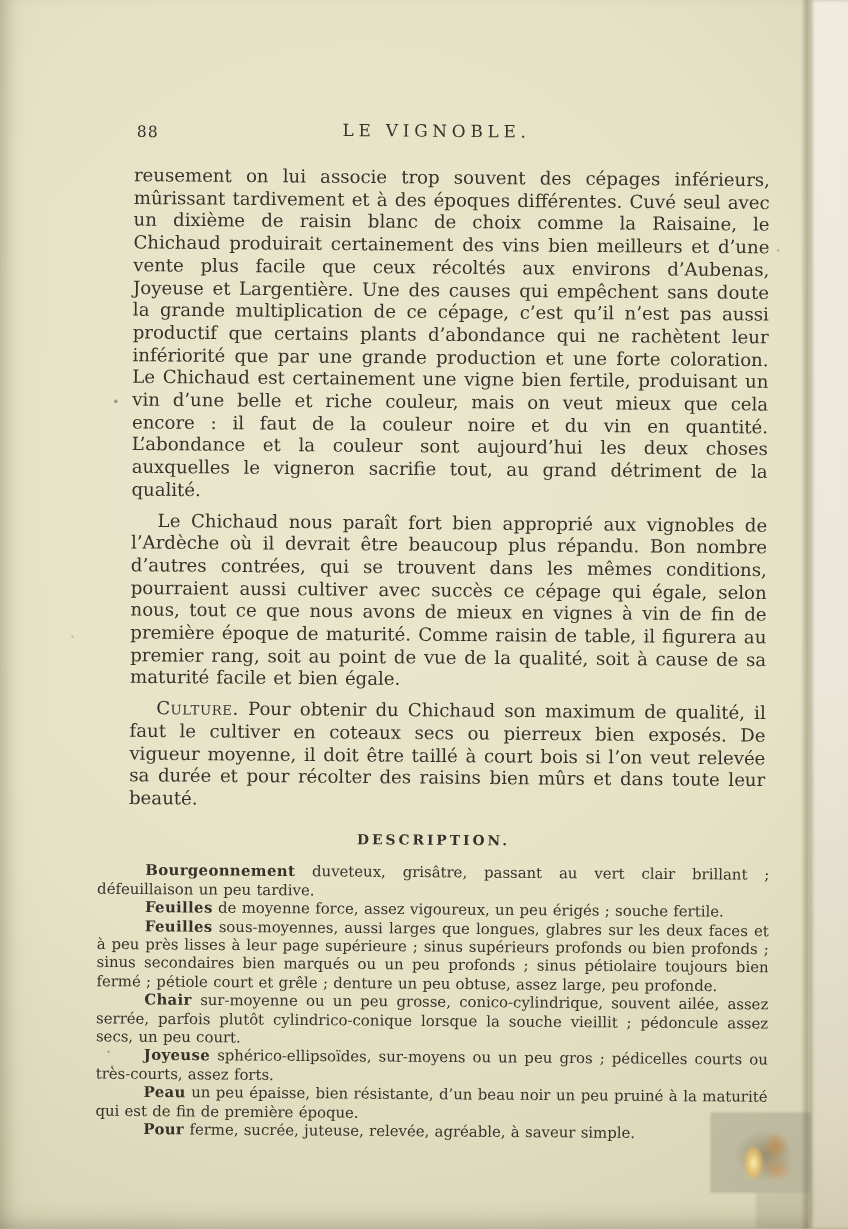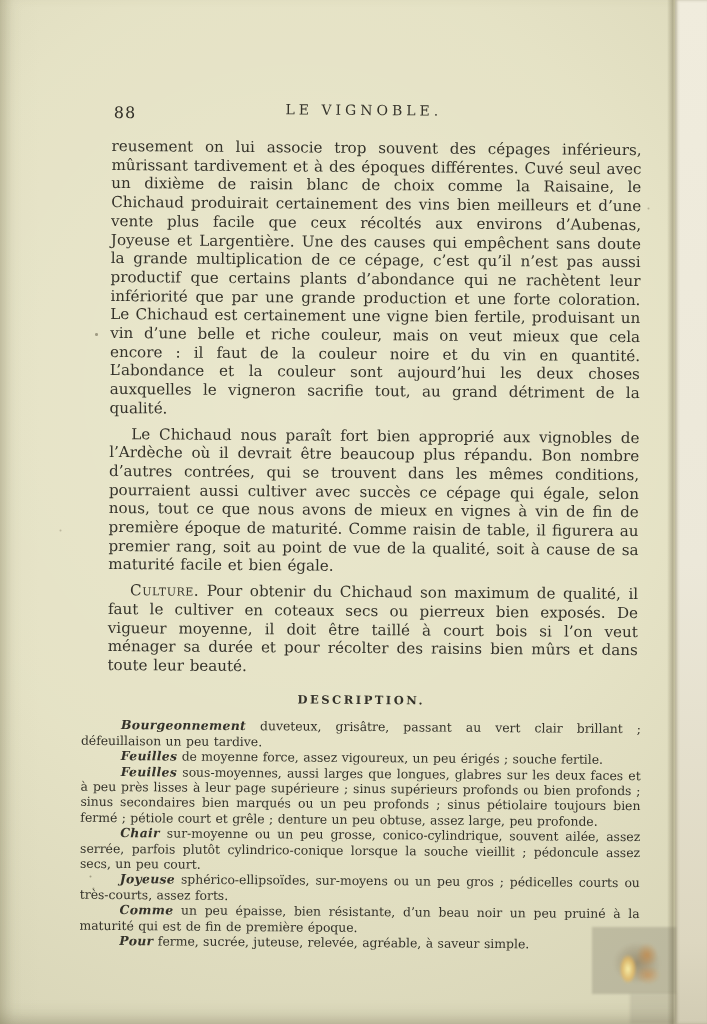--- a/index.html
+++ b/index.html
@@ -27,21 +27,21 @@
     background: linear-gradient(180deg, #f0ecdd 0%, #ece8d9 55%, #ddd7c0 92%, #d2ccb4 100%);
     box-shadow: inset 2px 0 3px rgba(140,133,100,0.5);
   }
 
   .content {
     position: absolute; left: 112px; top: 100px; width: 530px;
     transform: rotate(0.45deg); transform-origin: 0 0;
   }
 
   .page-header { position: relative; height: 22px; font-size: 13.5px; }
-  .page-number { position: absolute; left: 2px; top: 3px; letter-spacing: 1px; font-size: 16px; }
+  .page-number { position: absolute; left: 2px; top: 3px; letter-spacing: 1px; font-size: 13px; }
   .running-title {
     position: absolute; left: 0; right: 26px; top: 0;
     text-align: center; letter-spacing: 4px; font-size: 14px;
   }
 
   .body-text { margin-top: 15px; font-size: 15.1px; line-height: 18.7px; }
   .body-text p {
     margin: 0; text-align: justify; hyphens: auto; -webkit-hyphens: auto;
     word-spacing: 1px;
   }
@@ -52,21 +52,21 @@
   .description-block { margin-left: -26px; width: 560px; margin-top: 14px; }
   .description-heading {
     margin: 0 0 10px 0; text-align: center;
     font-size: 11.5px; font-weight: bold; letter-spacing: 2.5px;
   }
   .description-block p.desc-entry {
     margin: 0; text-indent: 40px; text-align: justify;
     font-size: 12.4px; line-height: 15.4px; word-spacing: 0.5px;
     hyphens: auto; -webkit-hyphens: auto;
   }
-  .desc-term { font-weight: bold; letter-spacing: 0.3px; font-style: italic; }
+  .desc-term { font-weight: bold; letter-spacing: 0.3px; }
 
   
   .scan-stain {
     position: absolute; left: 592px; top: 927px; width: 84px; height: 67px;
     background:
       radial-gradient(ellipse 11px 19px at 36px 42px, rgba(252,242,170,0.95) 0%, rgba(242,190,90,0.65) 55%, rgba(242,190,90,0) 78%),
       radial-gradient(ellipse 15px 17px at 55px 28px, rgba(205,125,45,0.55) 0%, rgba(205,125,45,0) 72%),
       radial-gradient(ellipse 17px 13px at 56px 48px, rgba(215,130,50,0.45) 0%, rgba(215,130,50,0) 75%),
       radial-gradient(ellipse 30px 26px at 45px 36px, rgba(95,70,40,0.38) 0%, rgba(95,70,40,0) 80%),
       rgba(106,100,86,0.26);
@@ -98,41 +98,41 @@
 
     <div class="page-header">
       <span class="page-number">88</span>
       <span class="running-title">LE VIGNOBLE.</span>
     </div>
 
     <div class="body-text">
       <p class="para">reusement on lui associe trop souvent des cépages inférieurs, mûrissant tardivement et à des époques différentes. Cuvé seul avec un dixième de raisin blanc de choix comme la Raisaine, le Chichaud produirait certainement des vins bien meilleurs et d’une vente plus facile que ceux récoltés aux environs d’Aubenas, Joyeuse et Largentière. Une des causes qui empêchent sans doute la grande multiplication de ce cépage, c’est qu’il n’est pas aussi productif que certains plants d’abondance qui ne rachètent leur infériorité que par une grande production et une forte coloration. Le Chichaud est certainement une vigne bien fertile, produisant un vin d’une belle et riche couleur, mais on veut mieux que cela encore : il faut de la couleur noire et du vin en quantité. L’abondance et la couleur sont aujourd’hui les deux choses auxquelles le vigneron sacrifie tout, au grand détriment de la qualité.</p>
       <p class="para para-indent">Le Chichaud nous paraît fort bien approprié aux vignobles de l’Ardèche où il devrait être beaucoup plus répandu. Bon nombre d’autres contrées, qui se trouvent dans les mêmes conditions, pourraient aussi cultiver avec succès ce cépage qui égale, selon nous, tout ce que nous avons de mieux en vignes à vin de fin de première époque de maturité. Comme raisin de table, il figurera au premier rang, soit au point de vue de la qualité, soit à cause de sa maturité facile et bien égale.</p>
       <p class="para para-indent"><span class="small-caps-lead">Culture.</span>
-        <span>Pour obtenir du Chichaud son maximum de qualité, il faut le cultiver en coteaux secs ou pierreux bien exposés. De vigueur moyenne, il doit être taillé à court bois si l’on veut ménager sa durée et pour récolter des raisins bien mûrs et dans toute leur beauté.</span></p>
+        <span>Pour obtenir du Chichaud son maximum de qualité, il faut le cultiver en coteaux secs ou pierreux bien exposés. De vigueur moyenne, il doit être taillé à court bois si l’on veut relevée sa durée et pour récolter des raisins bien mûrs et dans toute leur beauté.</span></p>
 
       <div class="description-block">
         <h3 class="description-heading">DESCRIPTION.</h3>
 
         <p class="desc-entry"><span class="desc-term">Bourgeonnement</span>
           <span>duveteux, grisâtre, passant au vert clair brillant ; défeuillaison un peu tardive.</span></p>
 
         <p class="desc-entry"><span class="desc-term">Feuilles</span>
           <span>de moyenne force, assez vigoureux, un peu érigés ; souche fertile.</span></p>
 
         <p class="desc-entry"><span class="desc-term">Feuilles</span>
           <span>sous-moyennes, aussi larges que longues, glabres sur les deux faces et à peu près lisses à leur page supérieure ; sinus supérieurs profonds ou bien profonds ; sinus secondaires bien marqués ou un peu profonds ; sinus pétiolaire toujours bien fermé ; pétiole court et grêle ; denture un peu obtuse, assez large, peu profonde.</span></p>
 
         <p class="desc-entry"><span class="desc-term">Chair</span>
           <span>sur-moyenne ou un peu grosse, conico-cylindrique, souvent ailée, assez serrée, parfois plutôt cylindrico-conique lorsque la souche vieillit ; pédoncule assez secs, un peu court.</span></p>
 
         <p class="desc-entry"><span class="desc-term">Joyeuse</span>
           <span>sphérico-ellipsoïdes, sur-moyens ou un peu gros ; pédicelles courts ou très-courts, assez forts.</span></p>
 
-        <p class="desc-entry"><span class="desc-term">Comme</span>
+        <p class="desc-entry"><span class="desc-term">Peau</span>
           <span>un peu épaisse, bien résistante, d’un beau noir un peu pruiné à la maturité qui est de fin de première époque.</span></p>
 
         <p class="desc-entry"><span class="desc-term">Pour</span>
           <span>ferme, sucrée, juteuse, relevée, agréable, à saveur simple.</span></p>
       </div>
     </div>
 
   </div>
 
   <div class="page-edge"></div>

